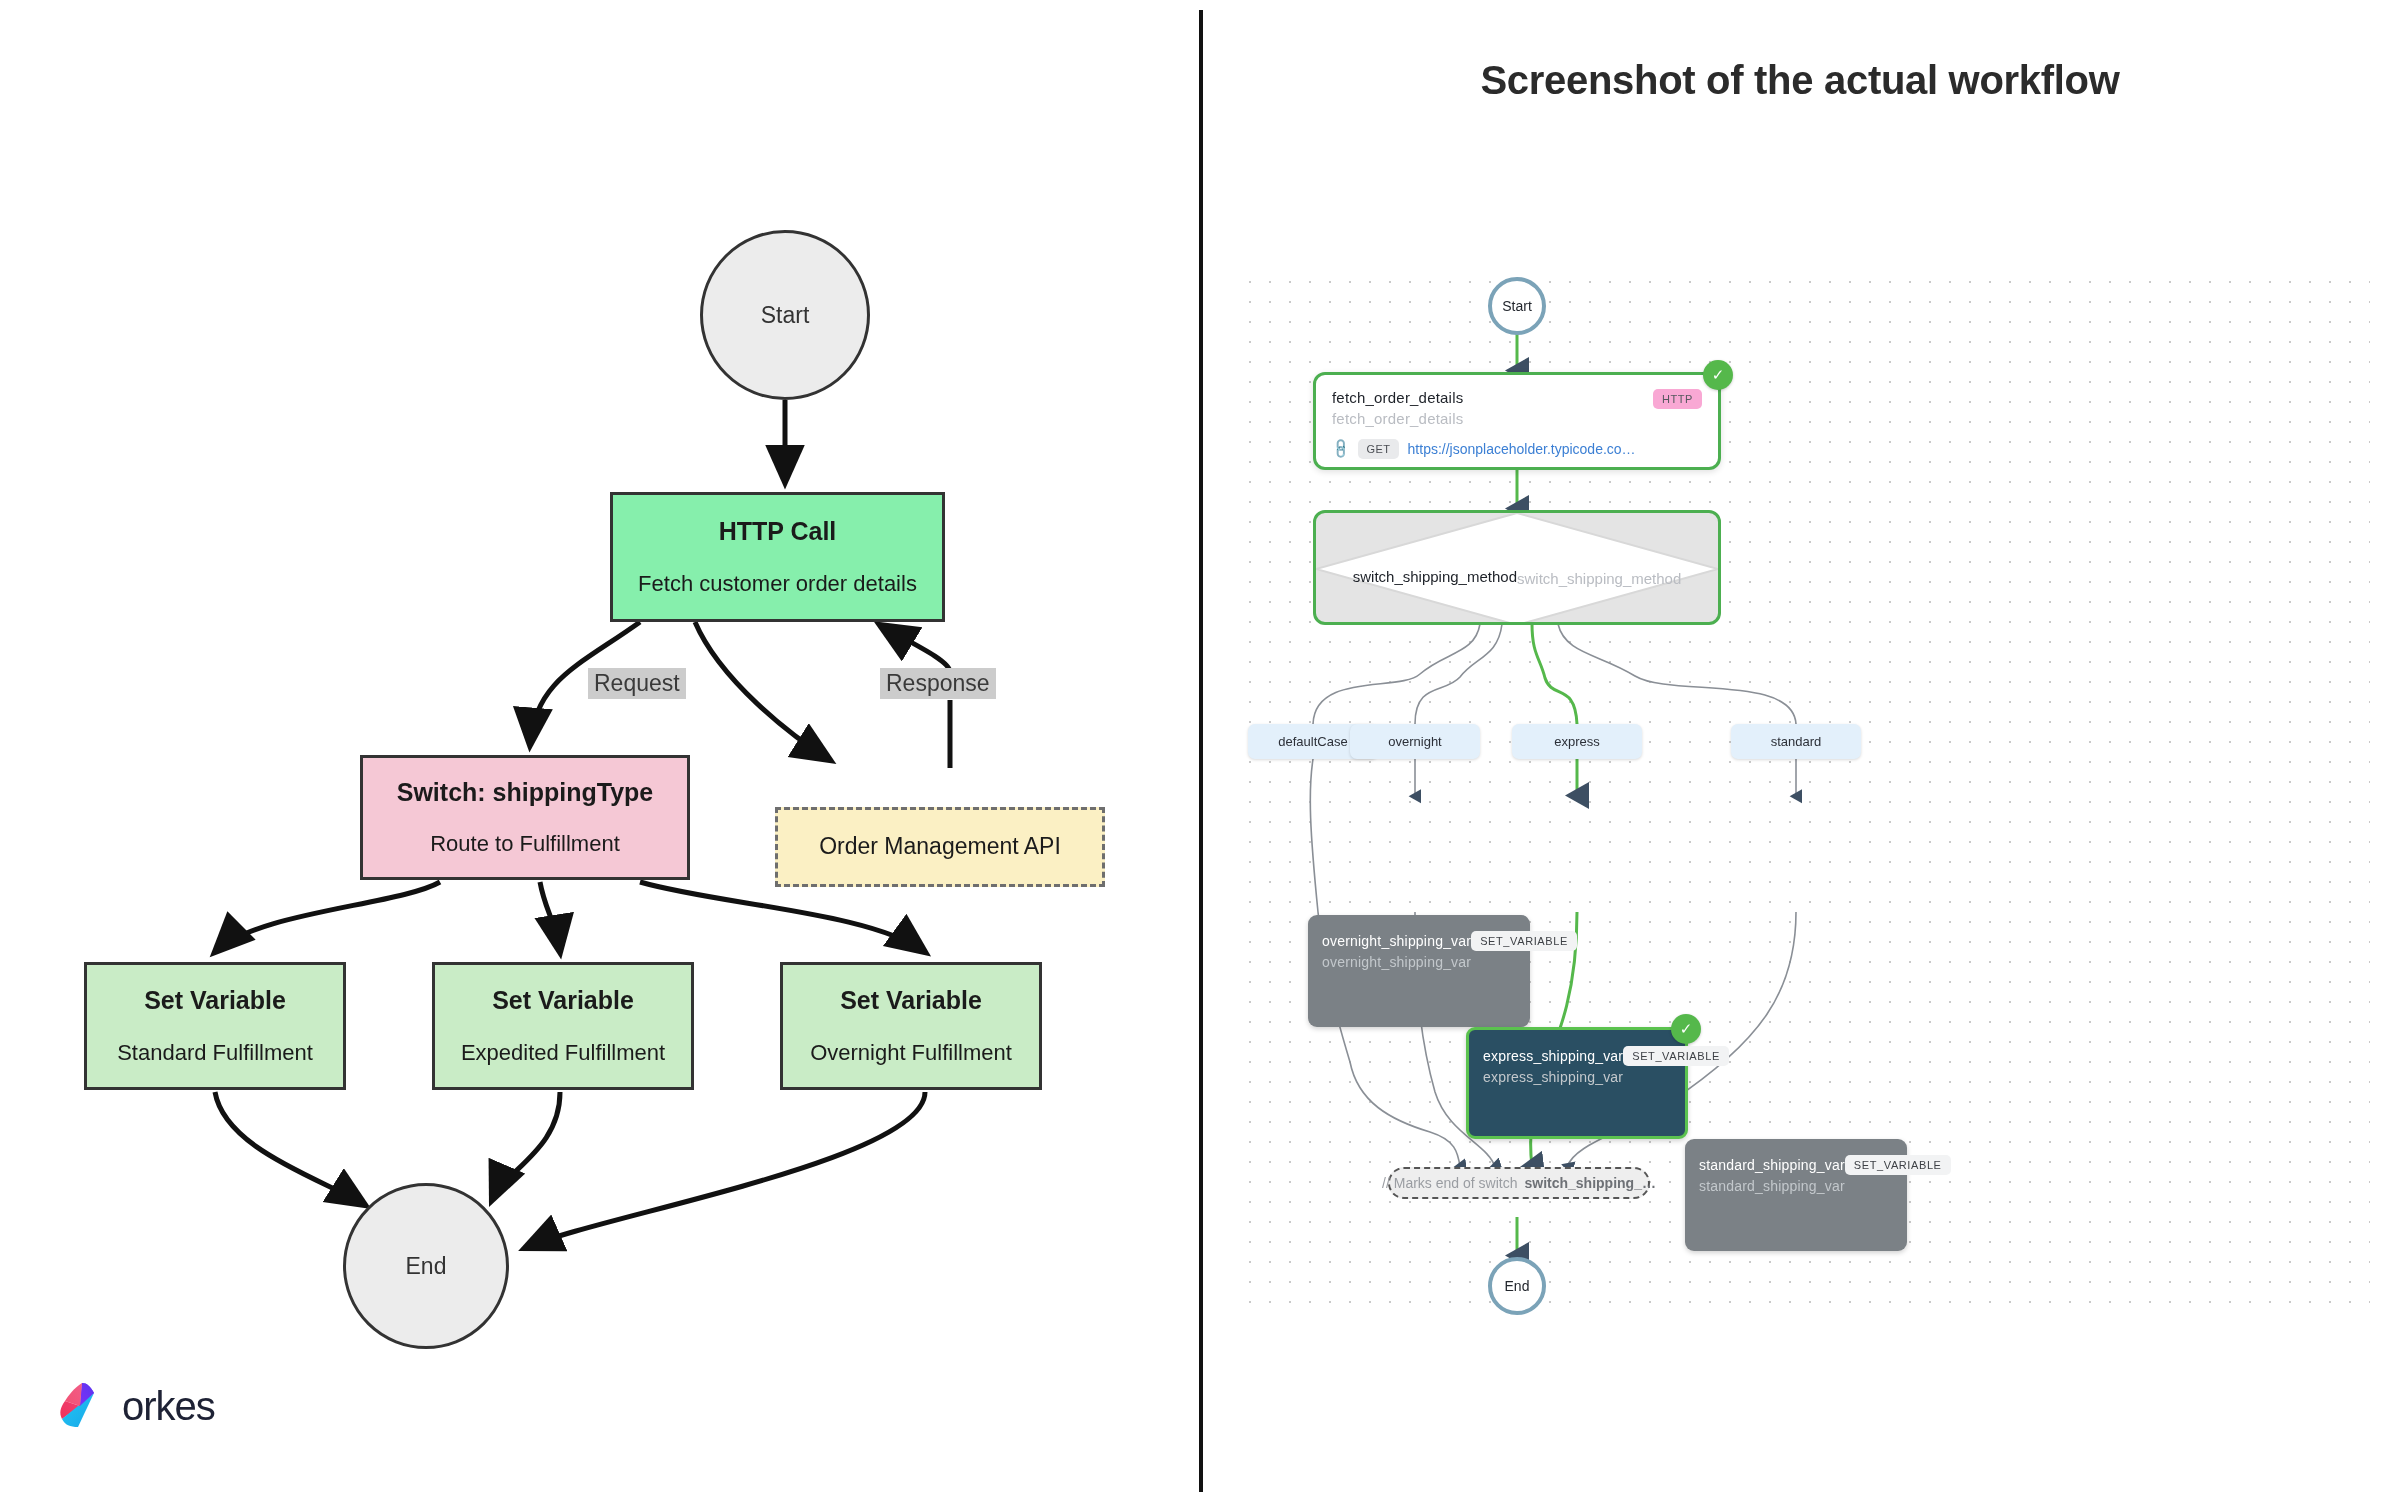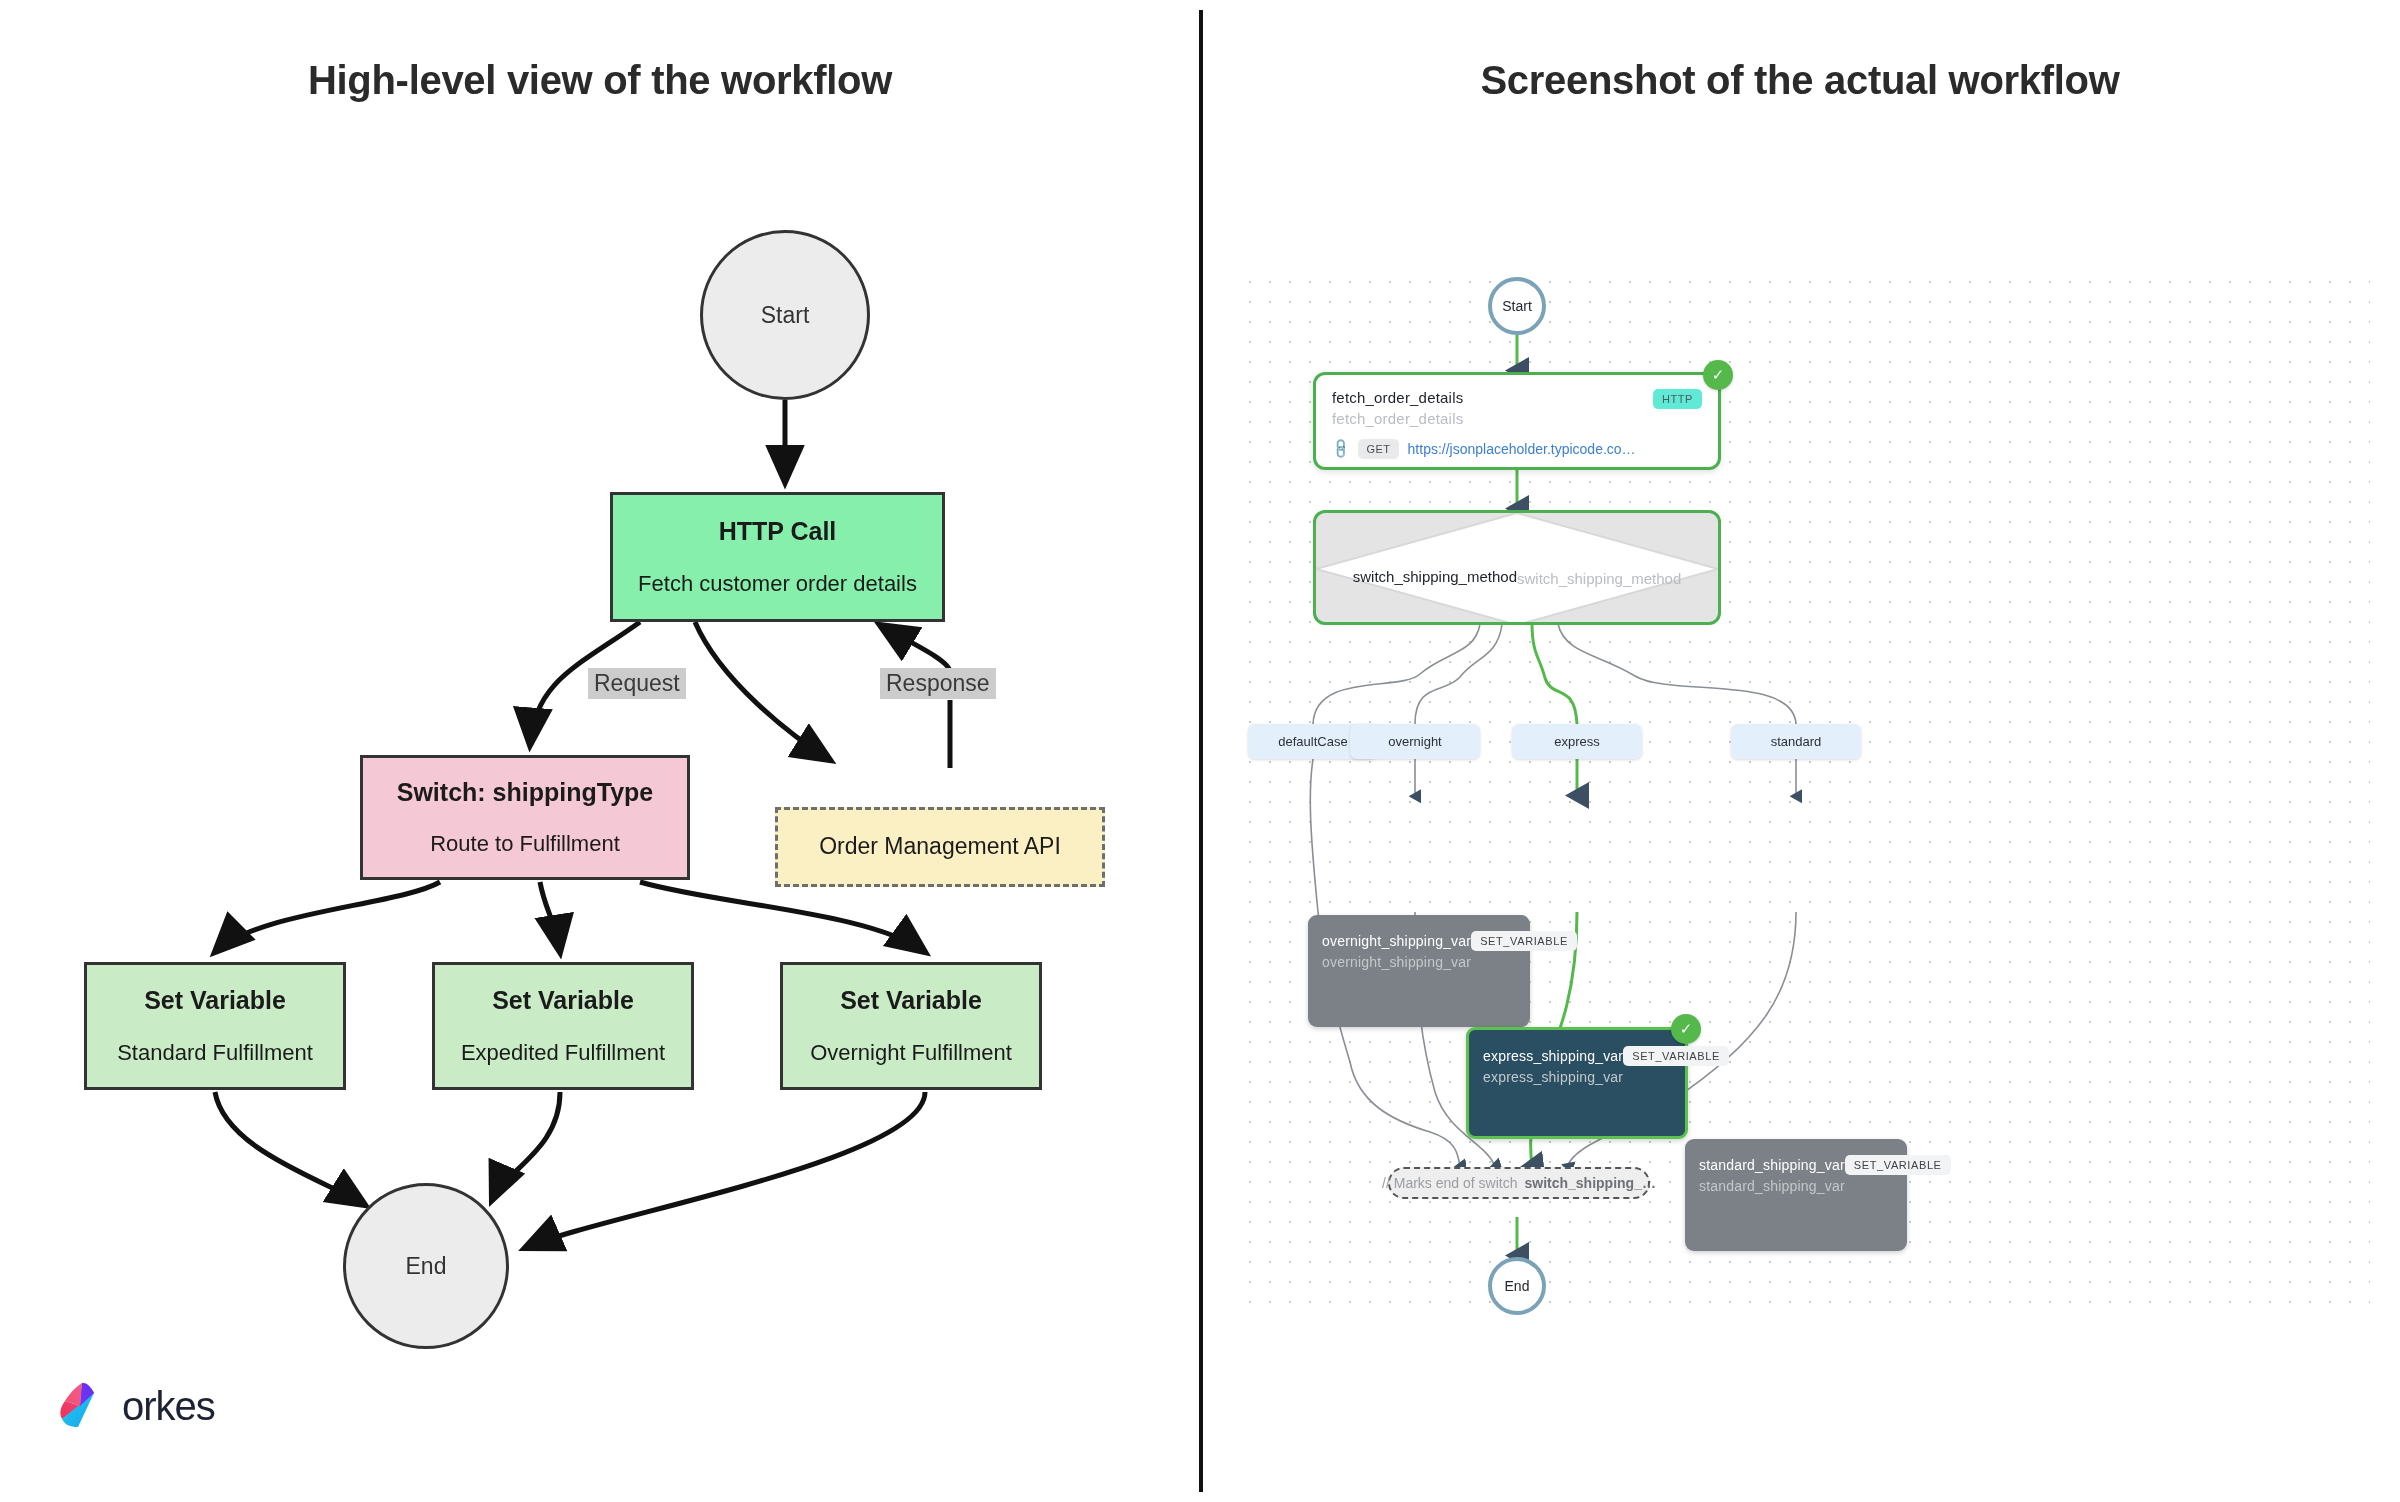--- a/index.html
+++ b/index.html
@@ -62,21 +62,21 @@
   }
 
   .wf-card {
     background:#ffffff; border:3px solid #4caf50; border-radius:12px;
     box-shadow:0 2px 6px rgba(0,0,0,.12);
   }
   .wf-card .row1 { display:flex; align-items:flex-start; justify-content:space-between;
                    padding:14px 16px 0 16px;}
   .wf-card .name { font-size:15px; color:#1d2128; letter-spacing:.2px;}
   .wf-card .sub  { font-size:15px; color:#b9bcc2; letter-spacing:.2px; margin-top:4px;}
-  .tagpill { background:#5eead4; color:#55585e; font-size:11px; letter-spacing:.6px;
+  .tagpill { background:#f9a8d4; color:#55585e; font-size:11px; letter-spacing:.6px;
              padding:4px 9px; border-radius:5px; font-family:"Liberation Sans", sans-serif;}
   .urlrow { display:flex; align-items:center; gap:9px; padding:12px 16px 0 16px;}
   .urlrow .link-icon { color:#5b5f66; font-size:14px; transform:rotate(-45deg);}
   .method { background:#e9eaec; color:#4a4d53; font-size:11px; letter-spacing:.5px;
             padding:4px 8px; border-radius:5px;}
   .urltxt { color:#3b7fd4; font-size:14px; white-space:nowrap; overflow:hidden;}
 
   .badge-ok {
     position:absolute; width:30px; height:30px; border-radius:50%;
     background:#55b84b; color:#ffffff; font-size:15px;
@@ -117,21 +117,20 @@
     display:flex; align-items:center; justify-content:center;
     font-size:14px; color:#9a9da2; padding:0 16px; white-space:nowrap;
   }
   .endswitch-pill b { color:#6e7176; font-weight:700; margin-left:7px;}
 </style>
 </head>
 <body>
 
 <div class="panel" id="left-panel">
 
-  <div class="panel-title">High-level view of the workflow</div>
 
   <svg id="left-svg" width="1200" height="1502">
     <defs>
       <marker id="ar" markerWidth="11" markerHeight="11" refX="7.5" refY="4" orient="auto">
         <path d="M0,0 L9,4 L0,8 z" fill="#111"></path>
       </marker>
     </defs>
     <g stroke="#111" stroke-width="5" fill="none" marker-end="url(#ar)">
 
       <path d="M785,400 L785,482"></path>

